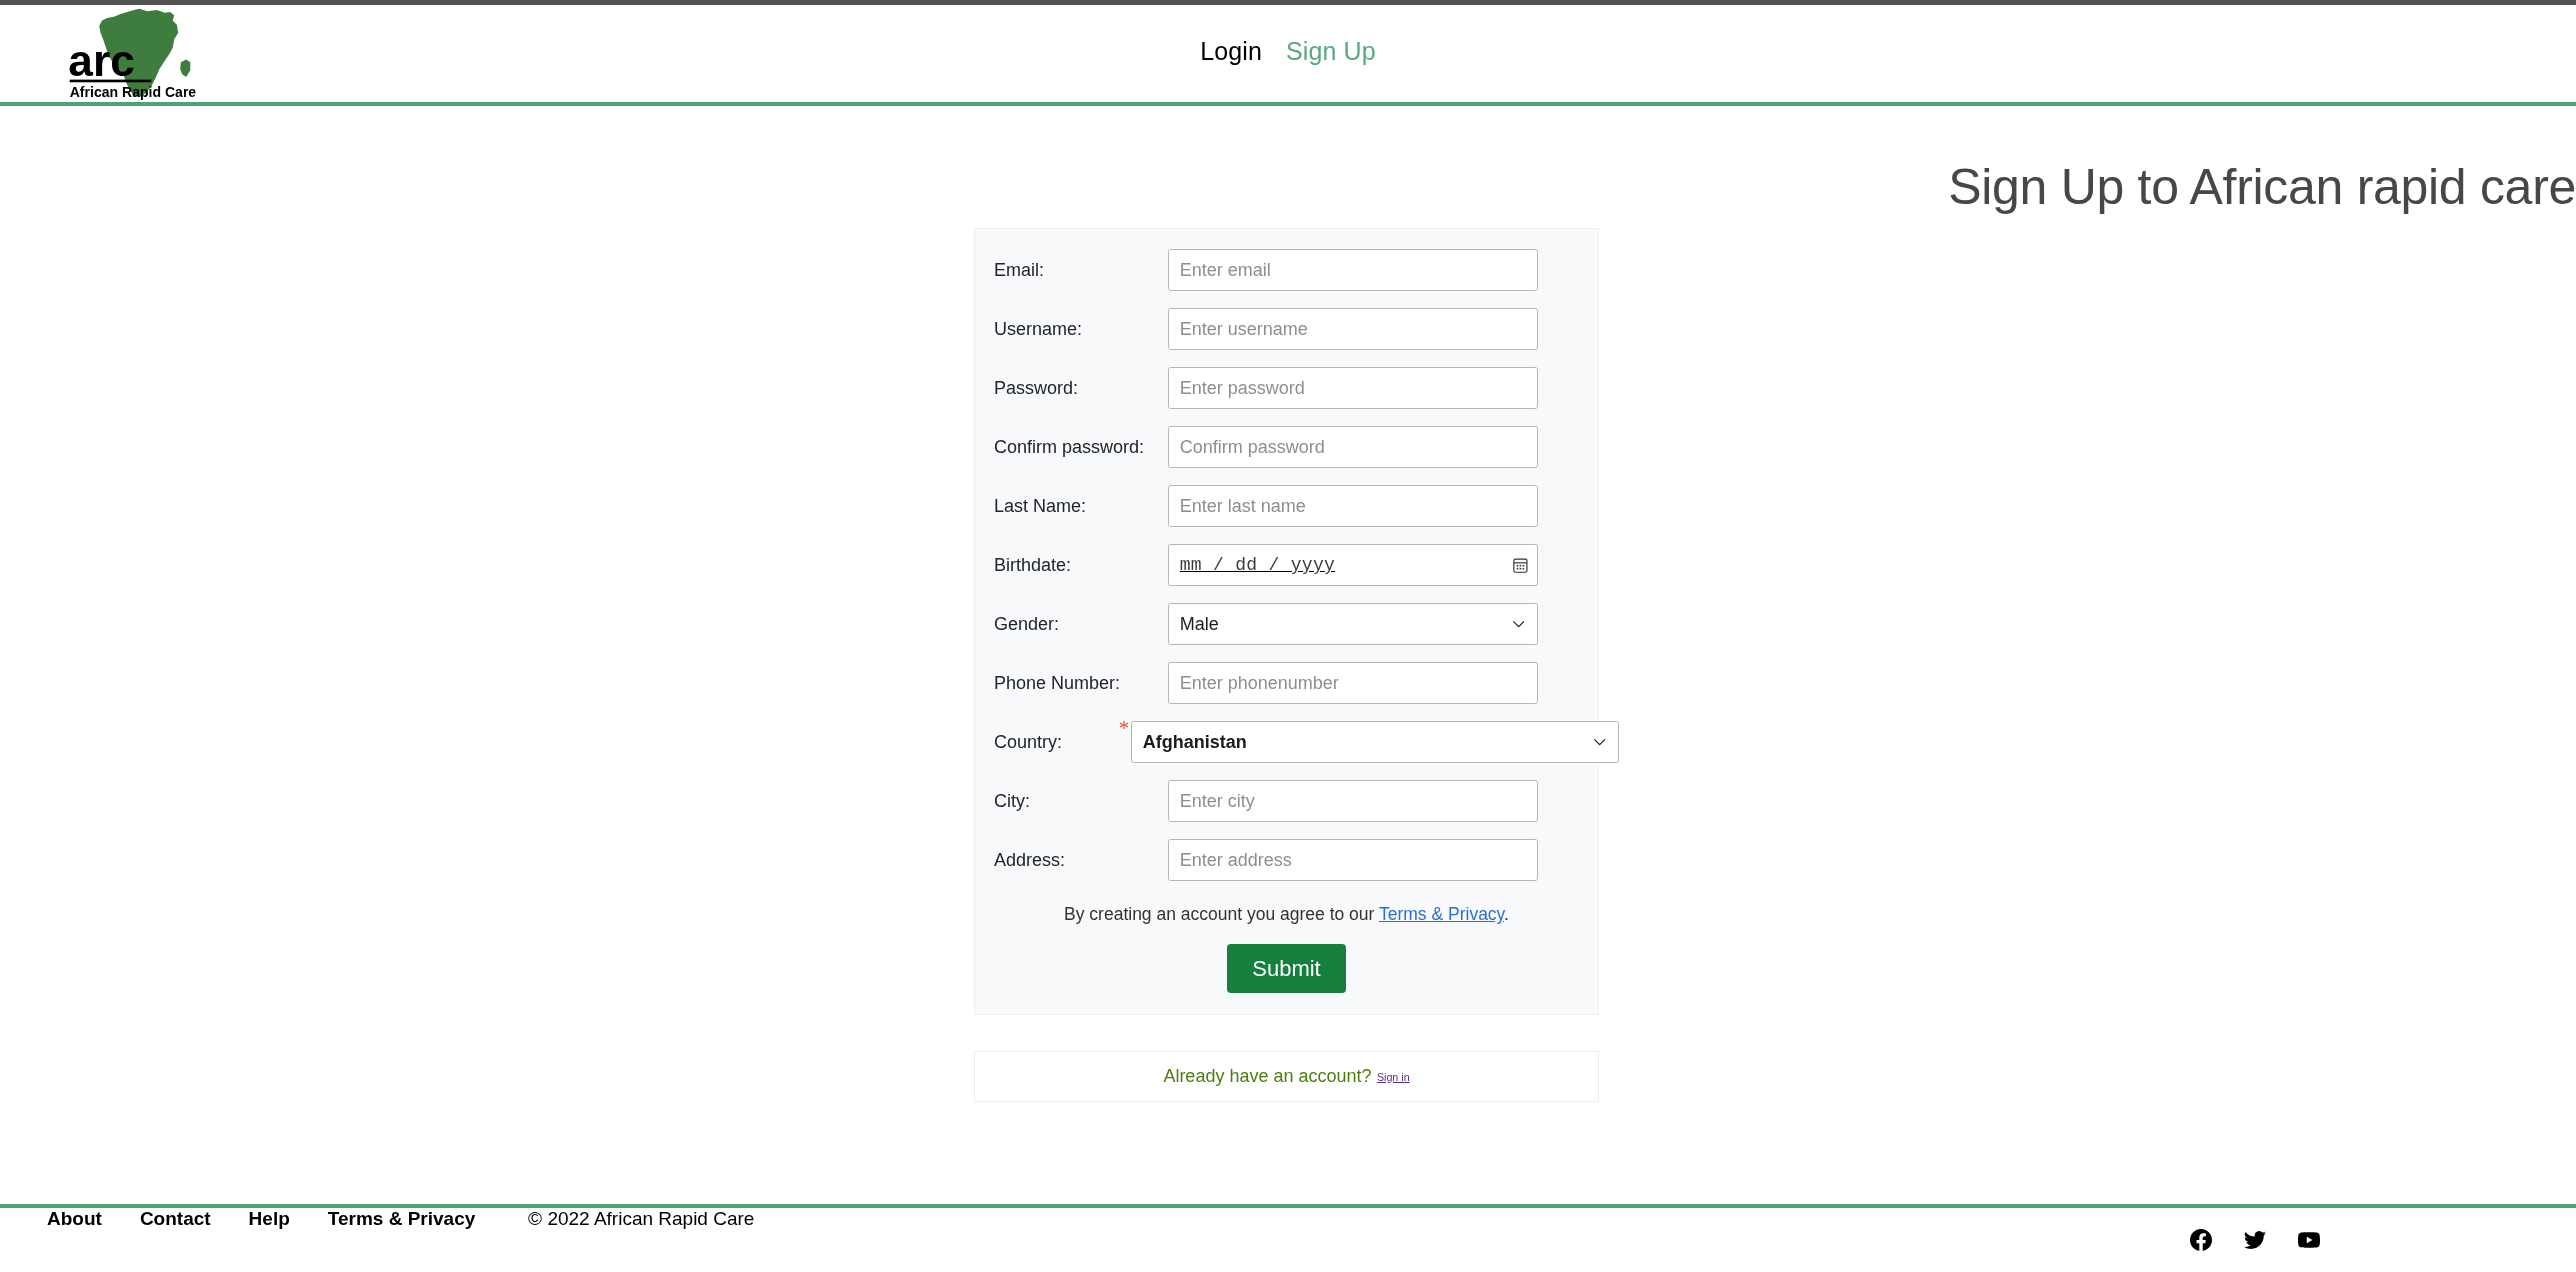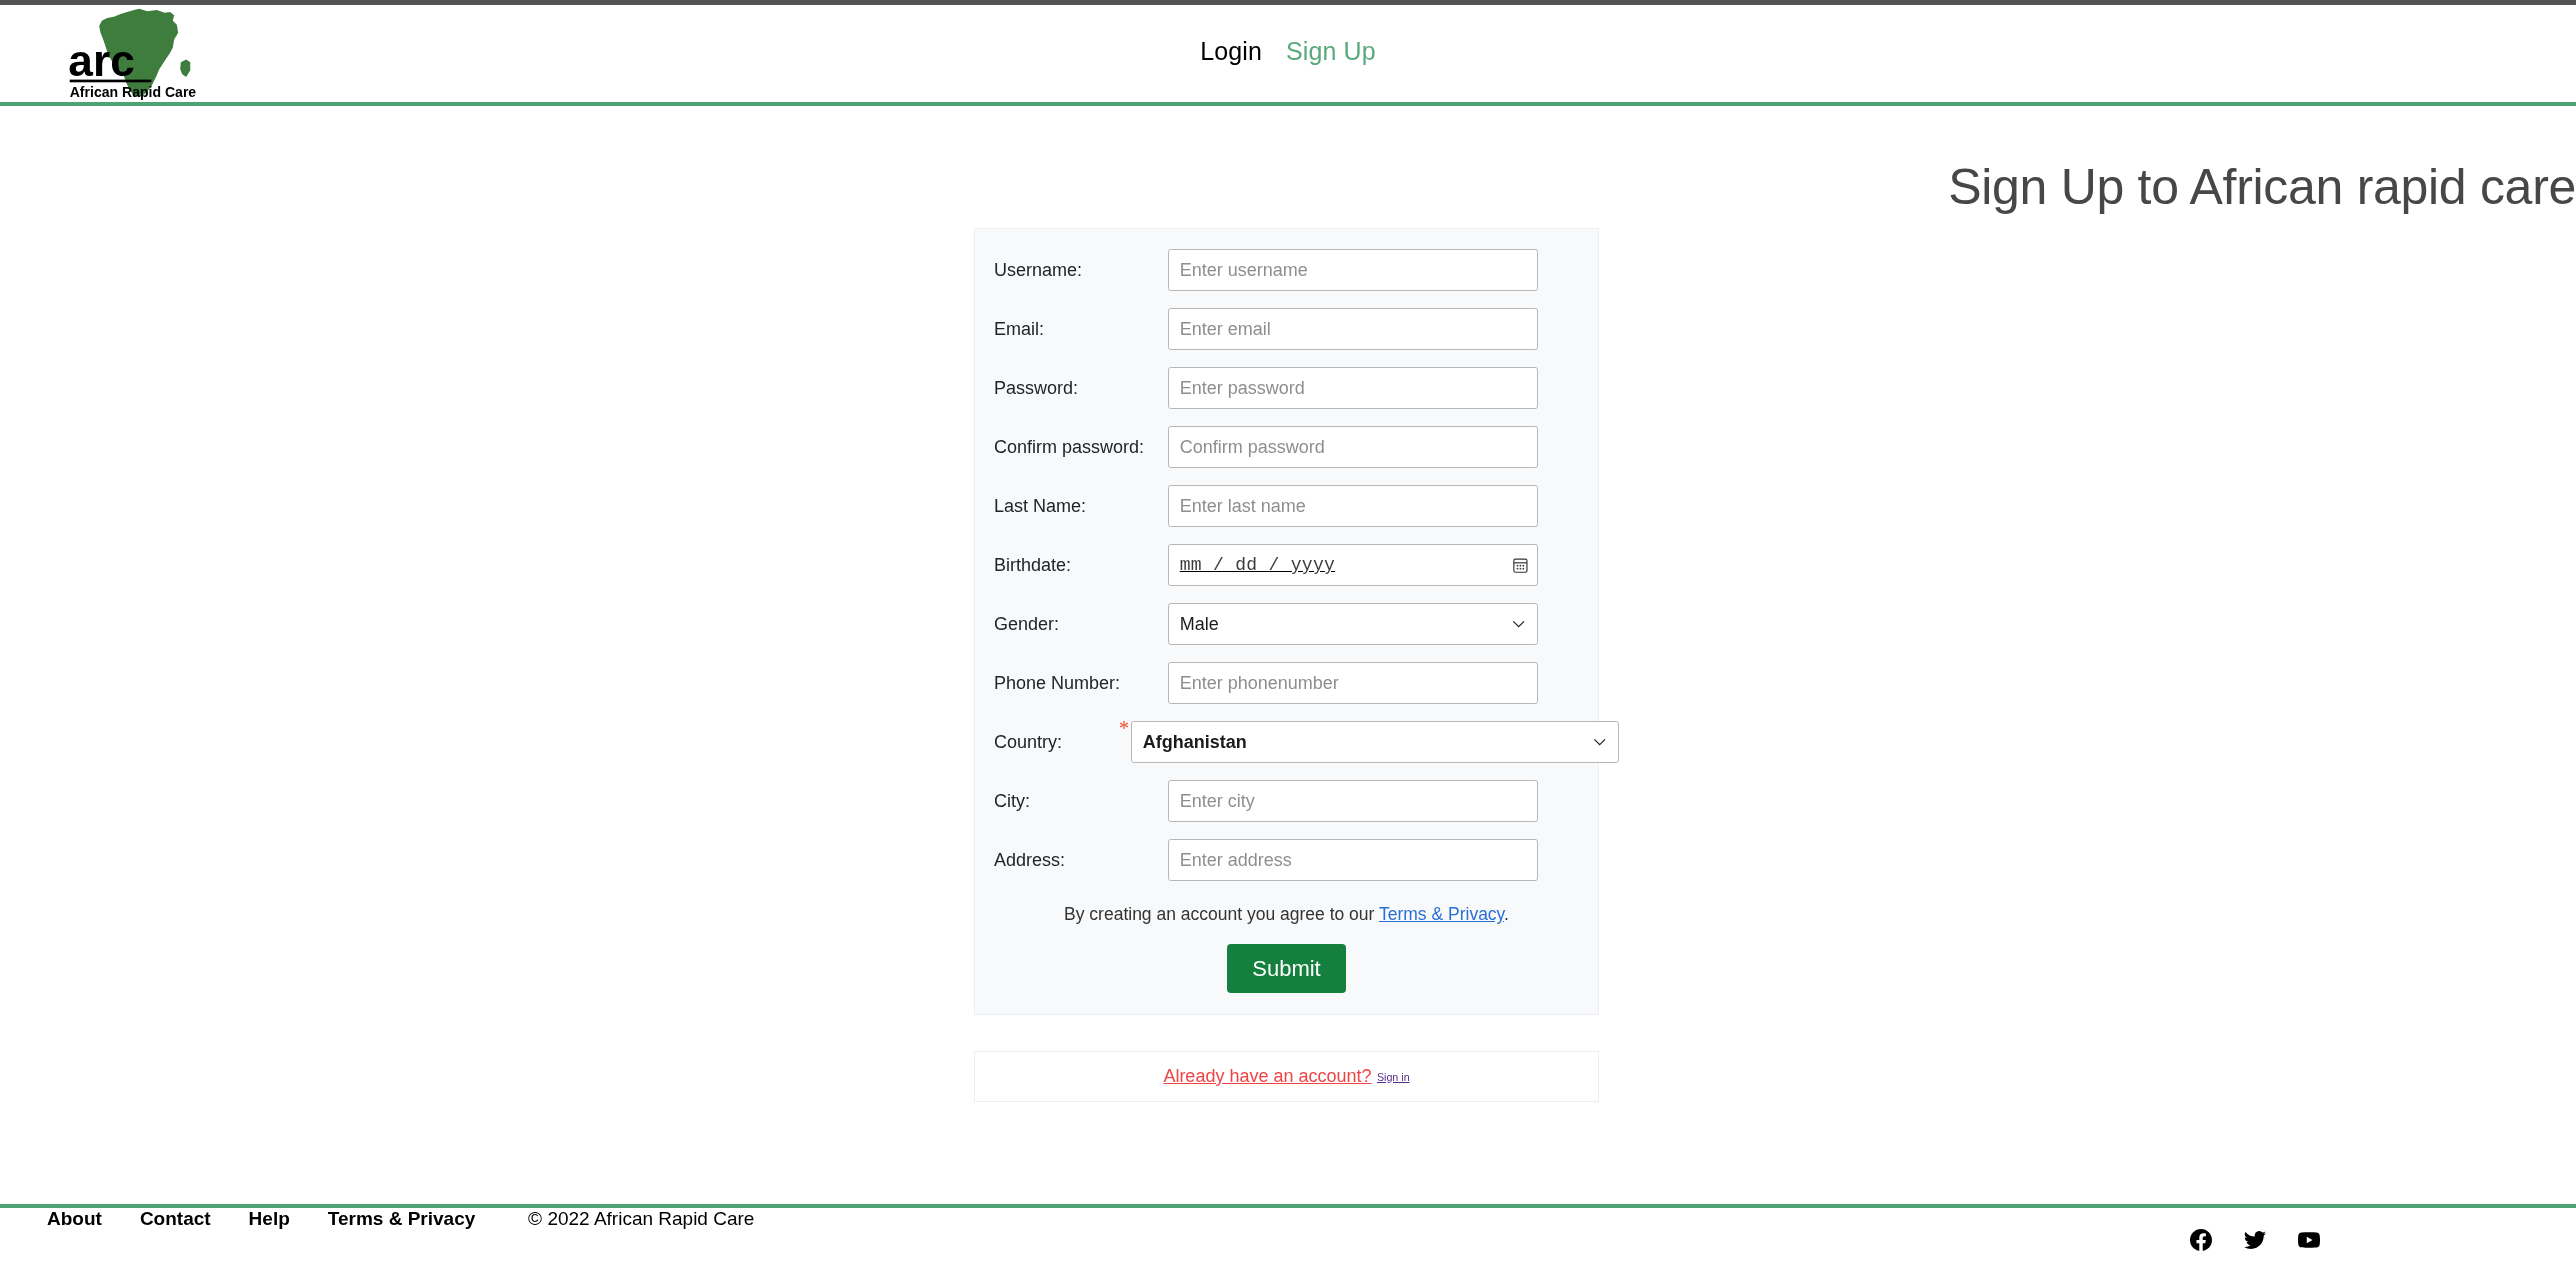--- a/index.html
+++ b/index.html
@@ -200,21 +200,21 @@
     left: 974px;
     top: 1051px;
     width: 625px;
     height: 51px;
     background: #ffffff;
     border: 0.7px solid #eceef0;
     display: flex;
     align-items: center;
     justify-content: center;
   }
-  .signin-text { font-size: 18px; color: #ef4444; text-decoration: underline; }
+  .signin-text { font-size: 18px; color: #4d7c0f; }
   .signin-link {
     color: #5a2c8c;
     text-decoration: underline;
     margin-left: 5.4px;
   }
 
   
   .site-footer {
     position: absolute;
     left: 0; top: 1204px;
@@ -282,26 +282,26 @@
     <a class="nav-link signup" href="#">Sign Up</a>
   </nav>
 </header>
 
 <h1 class="page-title">Sign Up to African rapid care</h1>
 
 <section class="form-card">
 
   <div id="fields-container">
       <div class="field-row">
+        <label class="field-label">Email:</label>
+        <div class="field-control"><input type="text" class="text-input" placeholder="Enter email" style=""></div>
+      </div>
+      <div class="field-row">
         <label class="field-label">Username:</label>
         <div class="field-control"><input type="text" class="text-input" placeholder="Enter username" style=""></div>
-      </div>
-      <div class="field-row">
-        <label class="field-label">Email:</label>
-        <div class="field-control"><input type="text" class="text-input" placeholder="Enter email" style=""></div>
       </div>
       <div class="field-row">
         <label class="field-label">Password:</label>
         <div class="field-control"><input type="text" class="text-input" placeholder="Enter password" style=""></div>
       </div>
       <div class="field-row">
         <label class="field-label">Confirm password:</label>
         <div class="field-control"><input type="text" class="text-input" placeholder="Confirm password" style=""></div>
       </div>
       <div class="field-row">

